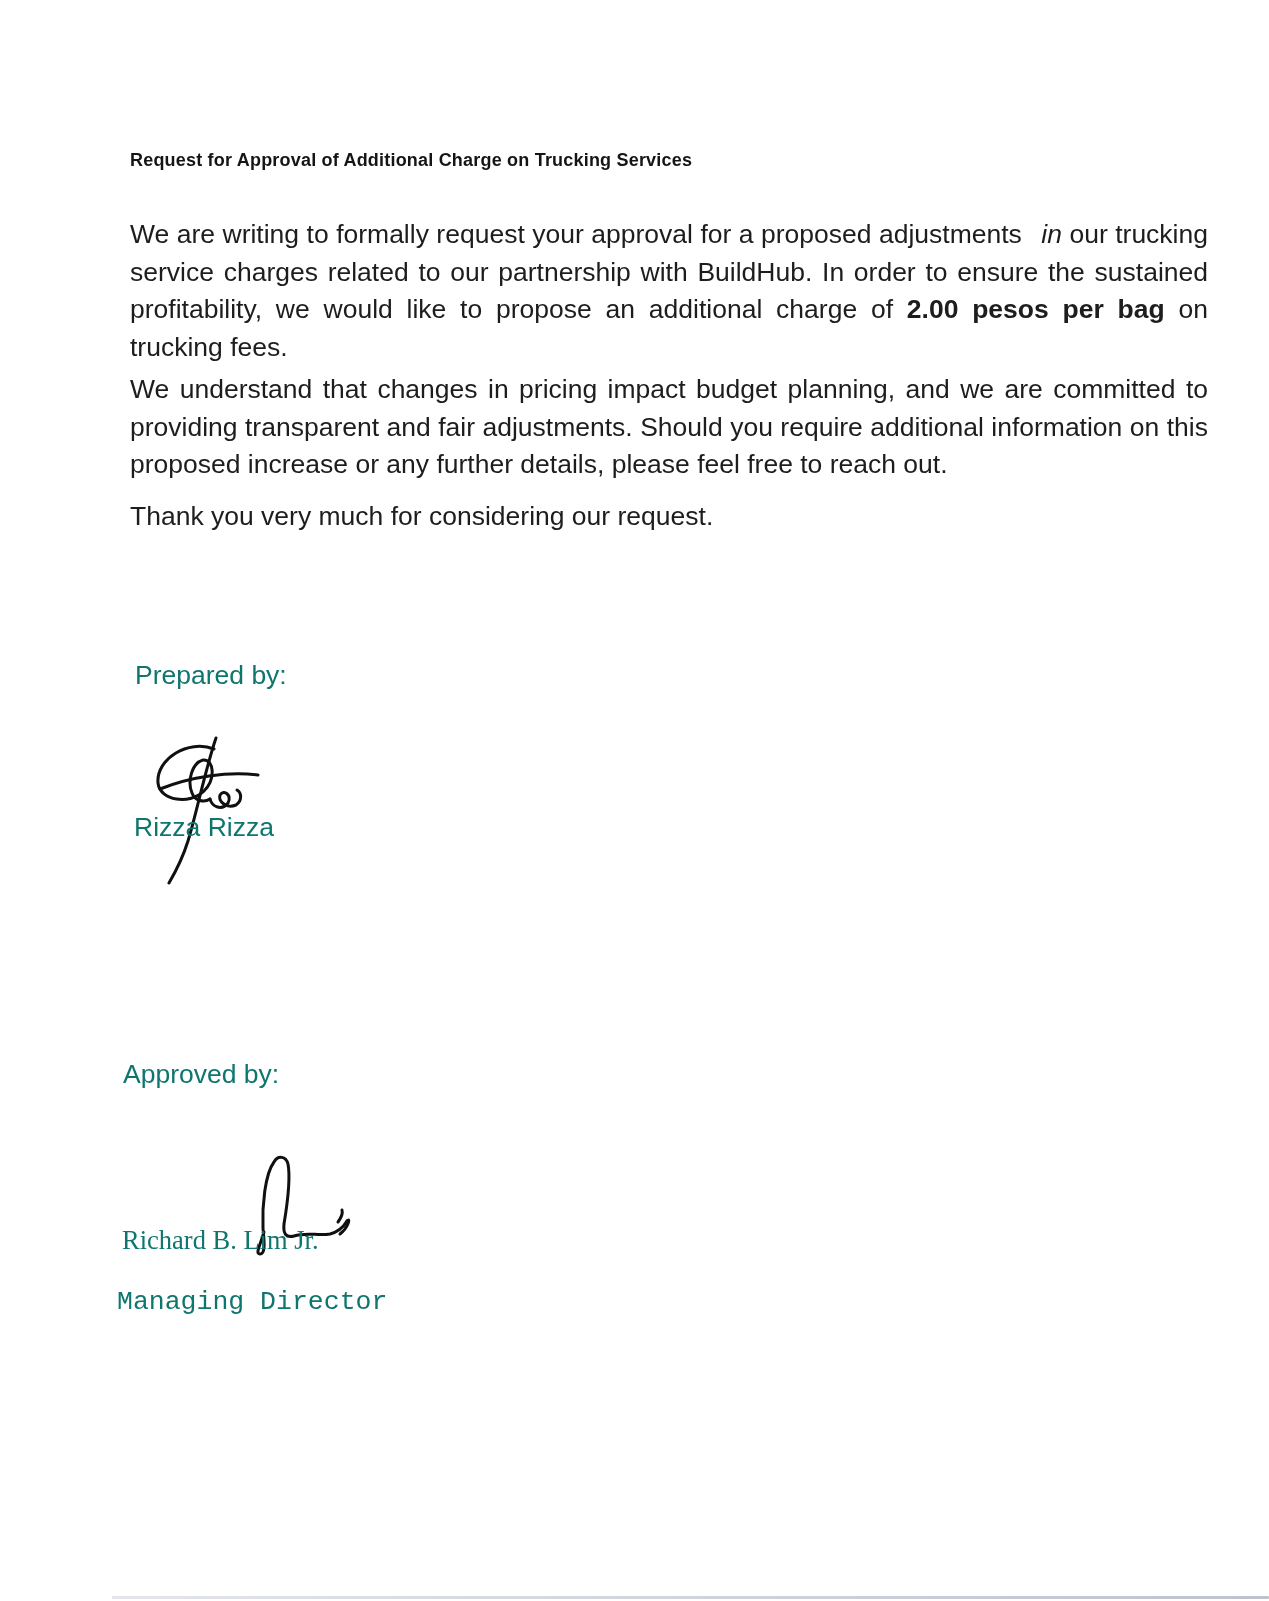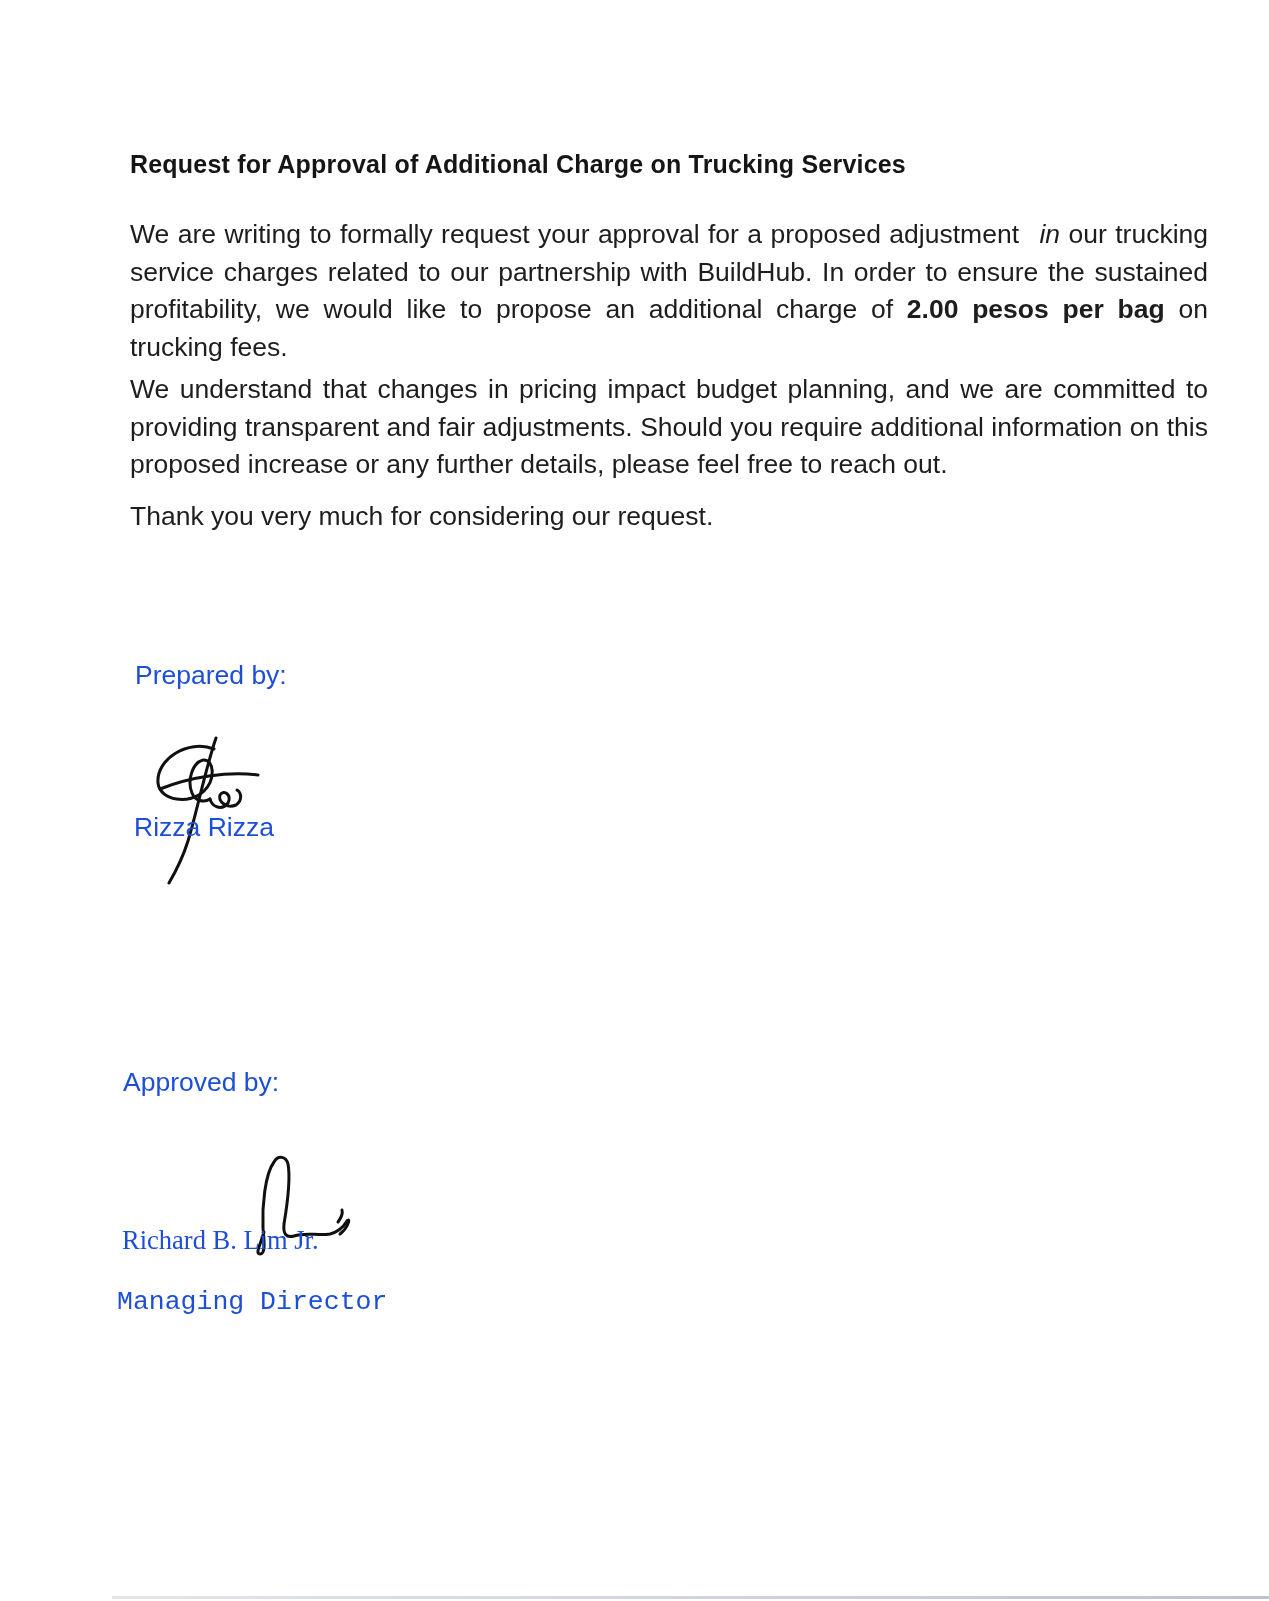--- a/index.html
+++ b/index.html
@@ -7,38 +7,38 @@
     width:1269px;height:1601px;
     background:#ffffff;
     font-family:"Liberation Sans","DejaVu Sans",sans-serif;
     color:#1b1b1b;
     position:relative;
     overflow:hidden;
   }
   .page{position:absolute;inset:0;background:#ffffff;}
   .doc-title{
     position:absolute;left:130px;top:150px;
-    font-size:25px;font-weight:700;color:#151515;
+    font-size:18px;font-weight:700;color:#151515;
     letter-spacing:.2px;white-space:nowrap;
   }
   .body-text{
     position:absolute;left:130px;width:1078px;
     font-size:26.5px;line-height:37.5px;color:#1d1d1d;
     text-align:justify;margin:0;
   }
   #para1{top:216px;}
   #para2{top:371px;}
   #closing{top:498px;width:1078px;text-align:left;}
   .label-line{
-    position:absolute;font-size:26.5px;color:#1d4ed8;white-space:nowrap;
+    position:absolute;font-size:26.5px;color:#0f766e;white-space:nowrap;
   }
   #prepared-label{left:135px;top:660px;}
   #prepared-name{left:134px;top:812px;}
   #prepared-role{left:130px;top:849px;}
-  #approved-label{left:123px;top:1059px;margin-top:8px;}
+  #approved-label{left:123px;top:1059px;}
   #approved-name{left:122px;top:1225px;font-family:Liberation Serif, serif;}
   #approved-role{left:117px;top:1287px;font-family:Liberation Mono, monospace;}
   .sig{position:absolute;}
   #sig1{left:146px;top:733px;width:118px;height:152px;}
   #sig2{left:248px;top:1154px;width:112px;height:102px;}
   .sig path{fill:none;stroke:#101010;stroke-linecap:round;stroke-linejoin:round;}
   #sig1 path{stroke-width:3;}
   #sig2 path{stroke-width:3;}
   .scan-edge{
     position:absolute;left:112px;right:0;bottom:2px;height:3px;
@@ -48,21 +48,21 @@
   b{font-weight:700;}
   i{font-style:italic;margin-left:12px;}
 </style>
 </head>
 <body>
 
 <div class="page">
 
   <div class="doc-title">Request for Approval of Additional Charge on Trucking Services</div>
 
-  <p class="body-text" id="para1"><span>We are writing to formally request your approval for a proposed adjustment </span><i>in</i><span> our trucking service charges related to our partnership with BuildHub. In order to ensure the sustained profitability, we would like to propose an additional charge of </span><b>2.00 pesos per bag</b><span> on trucking fees.</span></p>
+  <p class="body-text" id="para1"><span>We are writing to formally request your approval for a proposed adjustments </span><i>in</i><span> our trucking service charges related to our partnership with BuildHub. In order to ensure the sustained profitability, we would like to propose an additional charge of </span><b>2.00 pesos per bag</b><span> on trucking fees.</span></p>
 
   <p class="body-text" id="closing">Thank you very much for considering our request.</p>
 
   <p class="body-text" id="para2">We understand that changes in pricing impact budget planning, and we are committed to providing transparent and fair adjustments. Should you require additional information on this proposed increase or any further details, please feel free to reach out.</p>
 
   <div class="label-line" id="prepared-label">Prepared by:</div>
 
   <svg class="sig" id="sig1" viewBox="0 0 118 152" aria-hidden="true">
     <path d="M70,5 C60,34 50,82 42,108 C37,124 30,138 23,150"></path>
     <path d="M68,16 C42,6 10,26 12,50 C14,68 44,72 58,58 C70,46 68,26 57,27 C46,30 41,48 46,60 C49,68 58,70 64,66"></path>

